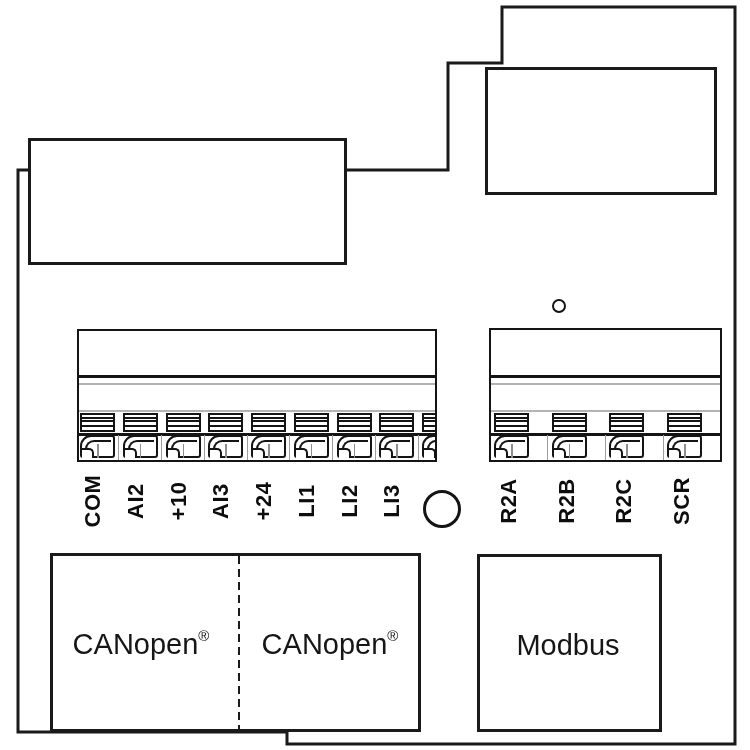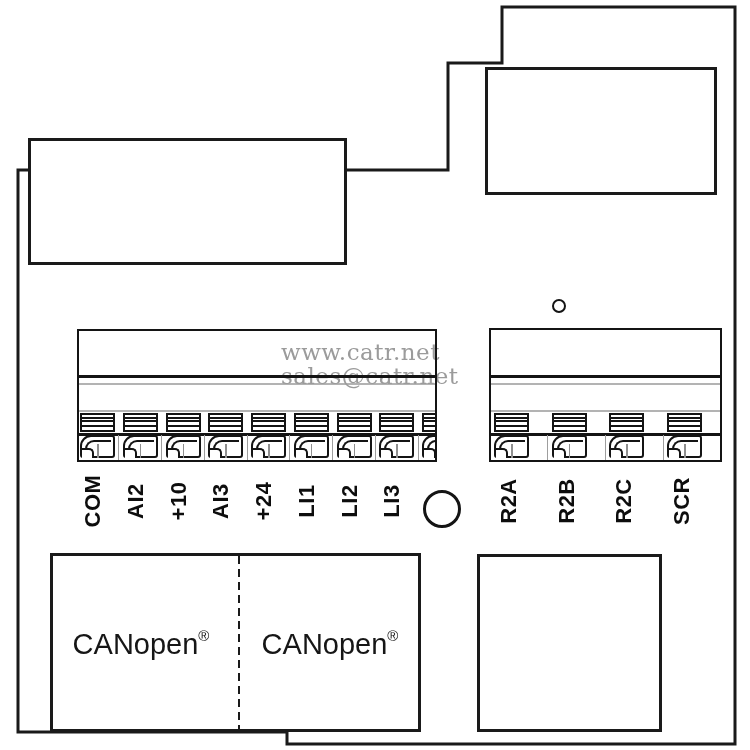--- a/index.html
+++ b/index.html
@@ -191,25 +191,24 @@
     <div class="dashline" style="left:185px;top:0;bottom:0;"></div>
   </div>
   <div class="conn-label" style="left:141px;top:644px;">
     <span>CANopen</span><sup>®</sup>
   </div>
   <div class="conn-label" style="left:330px;top:644px;">
     <span>CANopen</span><sup>®</sup>
   </div>
 
   <div class="box" style="left:477px;top:554px;width:185px;height:178px;"></div>
-
-  <div class="watermark">
-    <div>www.catr.net</div>
-    <div>sales@catr.net</div>
-  </div>
+  <div class="conn-label" style="left:568px;top:645px;">
+    <span>Modbus</span>
+  </div>
+
 
 <div class="tlabel" style="left: 93px; top: 501px;">COM</div>
     <div class="tlabel" style="left: 135.8px; top: 501px;">AI2</div>
     <div class="tlabel" style="left: 178.5px; top: 501px;">+10</div>
     <div class="tlabel" style="left: 221.3px; top: 501px;">AI3</div>
     <div class="tlabel" style="left: 264px; top: 501px;">+24</div>
     <div class="tlabel" style="left: 306.8px; top: 501px;">LI1</div>
     <div class="tlabel" style="left: 349.5px; top: 501px;">LI2</div>
     <div class="tlabel" style="left: 392.3px; top: 501px;">LI3</div>
     <div class="tlabel" style="left: 509px; top: 501px;">R2A</div>

